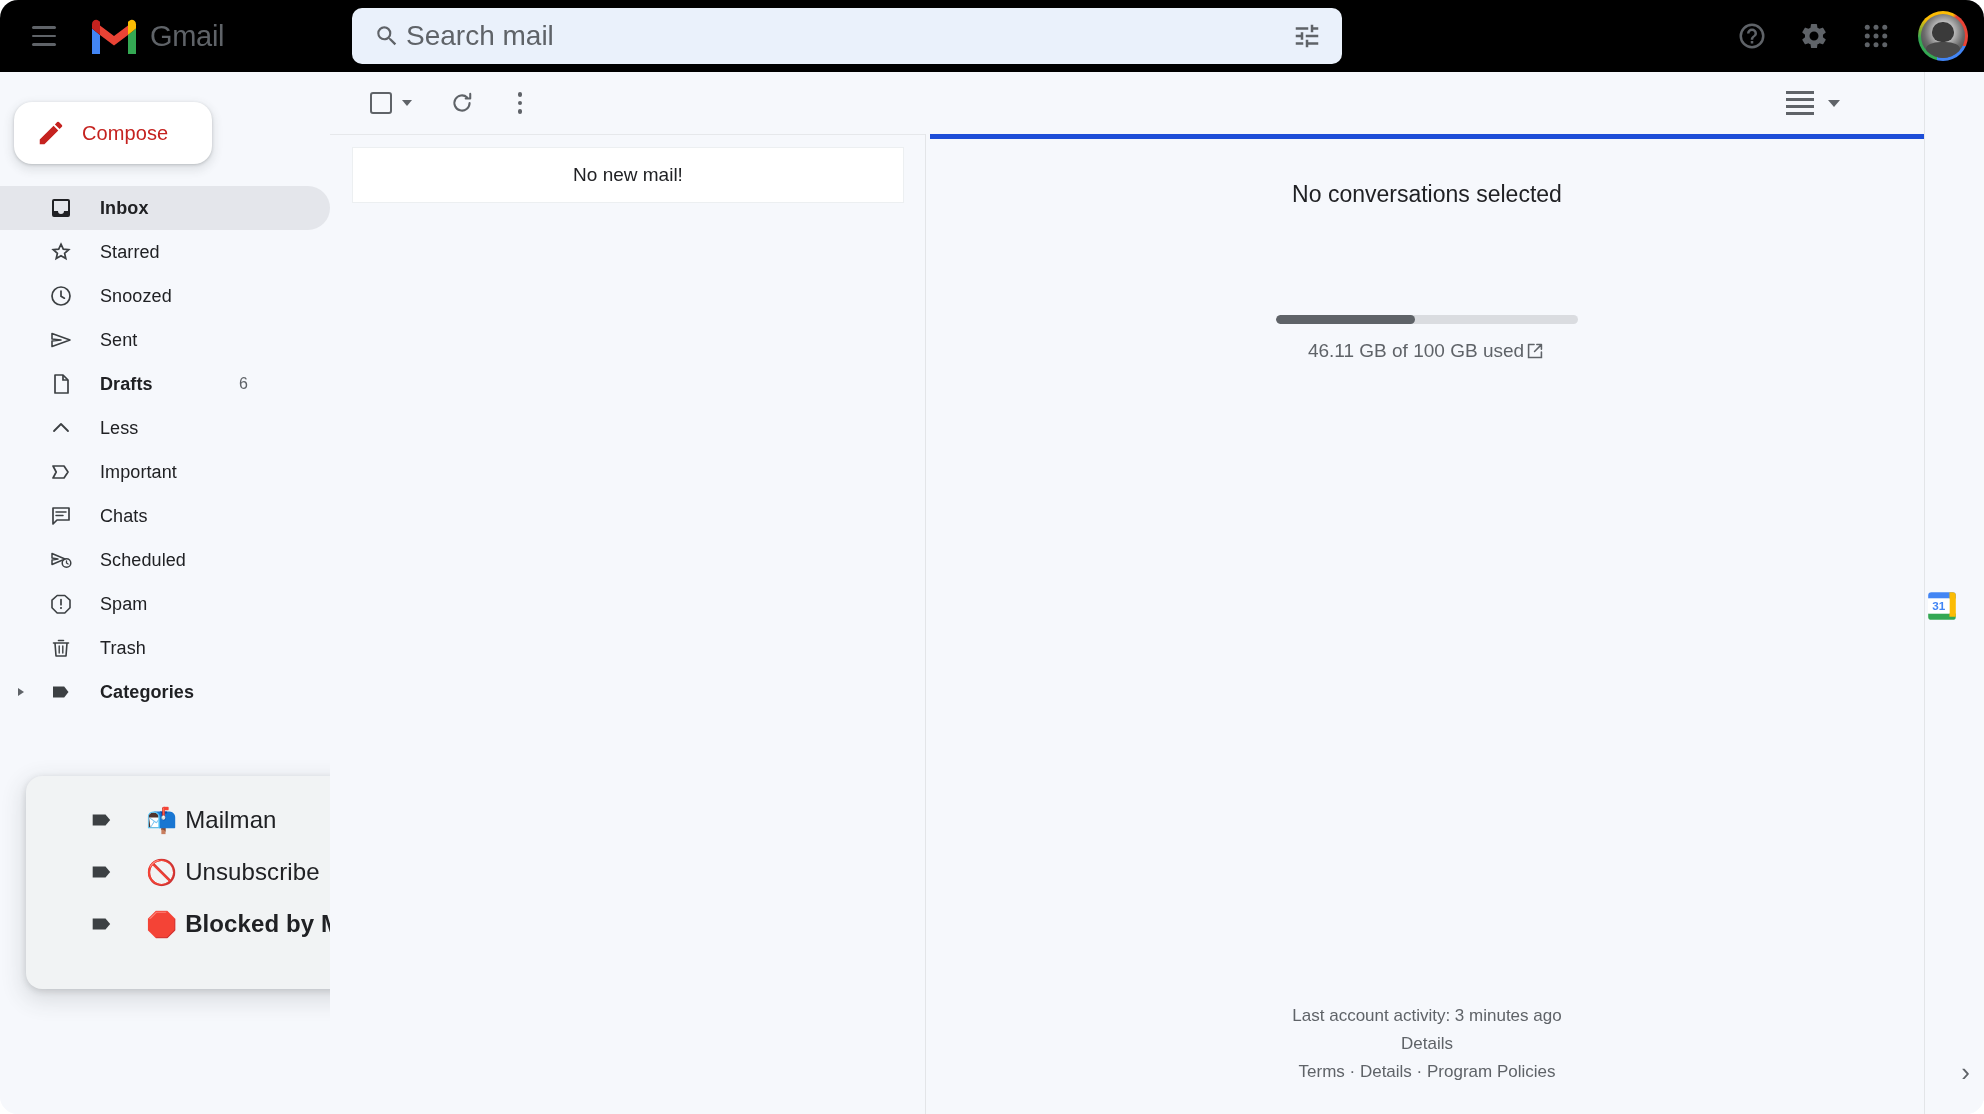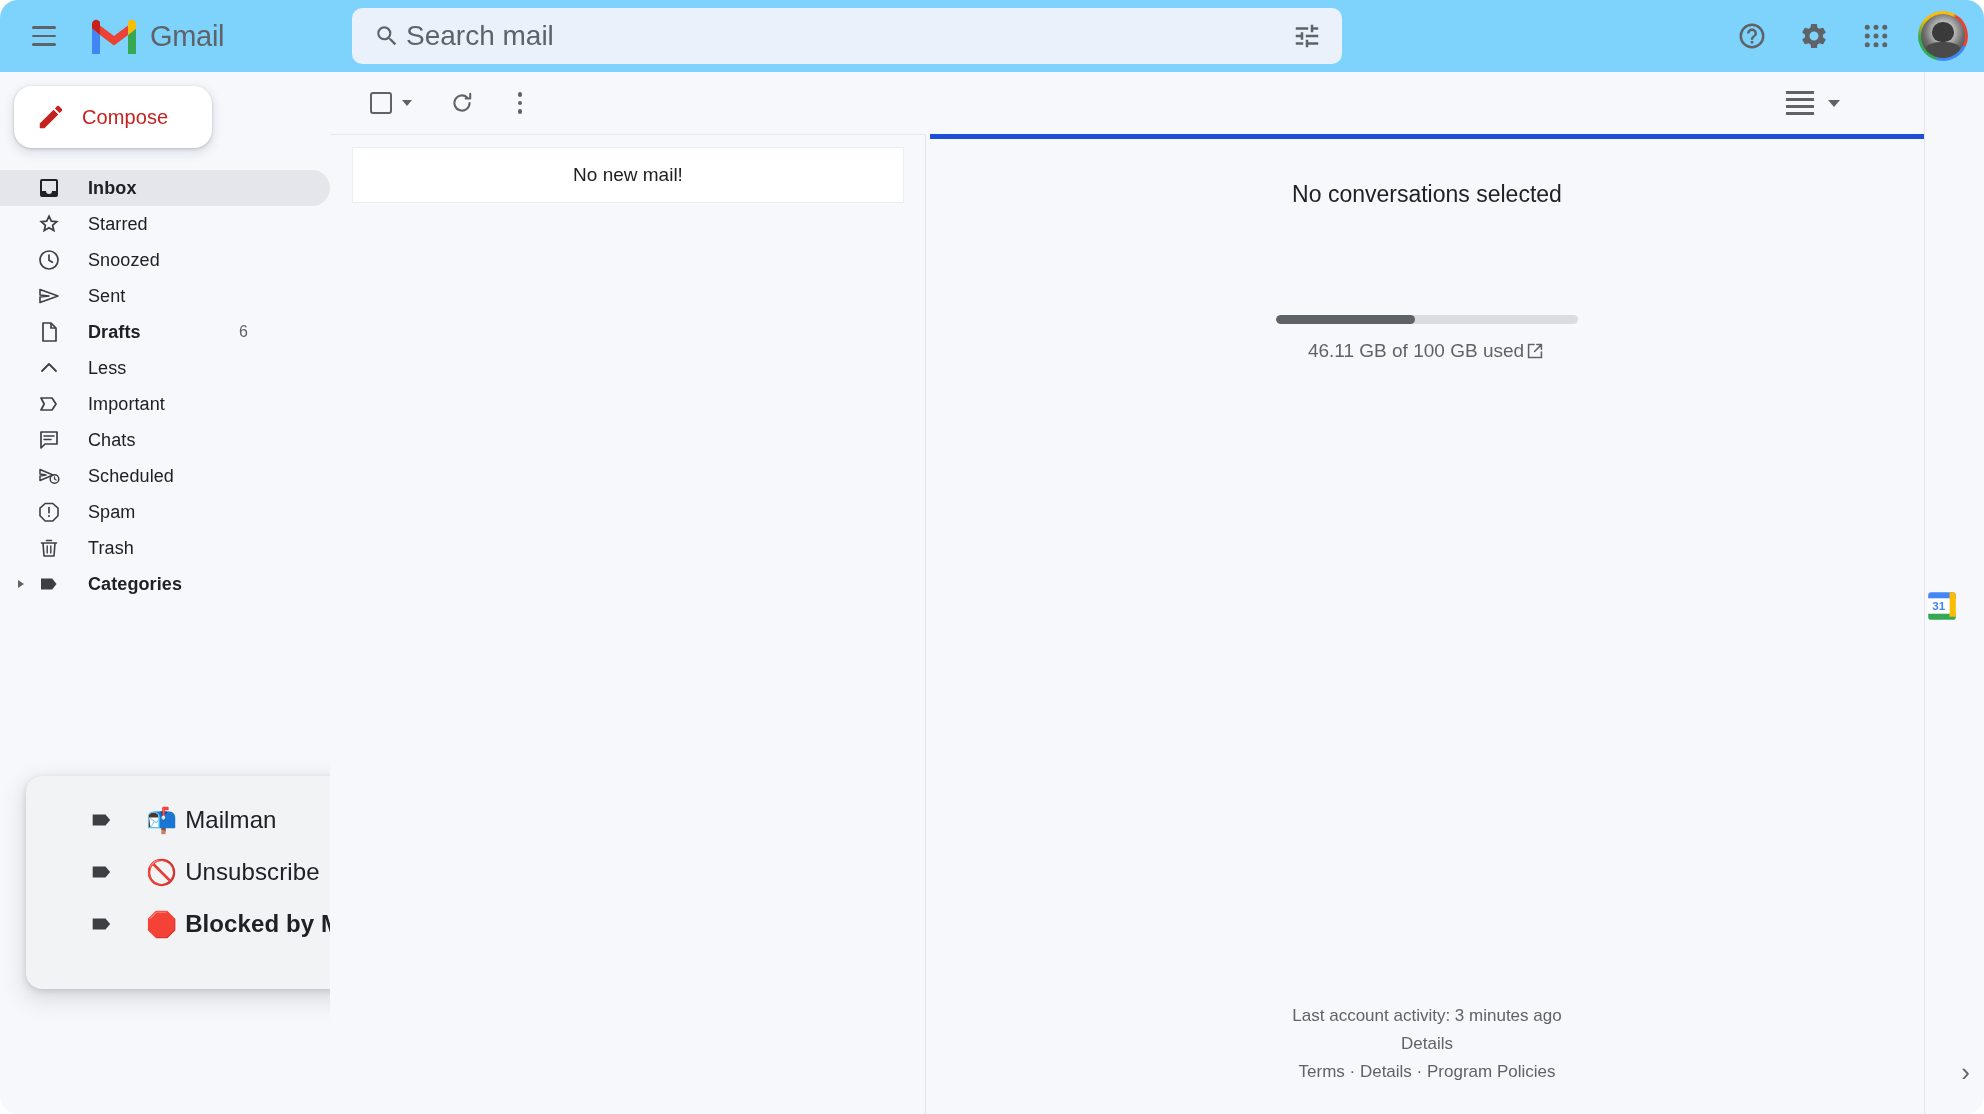--- a/index.html
+++ b/index.html
@@ -15,21 +15,21 @@
     background: #f6f8fc;
     border-radius: 18px;
     overflow: hidden;
   }
 
   
   .header {
     position: absolute; top: 0; left: 0;
     width: 1984px; height: 72px;
     display: flex; align-items: center;
-    background: #7dd3fc;
+    background: #000000;
   }
   .hamburger {
     width: 60px; height: 60px; margin-left: 14px;
     display: flex; flex-direction: column; align-items: center; justify-content: center;
     gap: 6px; border-radius: 50%; cursor: pointer;
   }
   .hamburger span { display: block; width: 24px; height: 2.4px; background: #5f6368; border-radius: 2px; }
 
   .brand { display: flex; align-items: center; margin-left: 14px; }
   .gmail-logo { width: 52px; height: 40px; }
@@ -93,36 +93,36 @@
   
   .sidebar {
     position: absolute; left: 0; top: 72px;
     width: 330px; height: 1042px;
     background: #f6f8fc;
     padding-top: 14px;
   }
   .compose {
     display: flex; align-items: center;
     width: 198px; height: 62px;
-    margin: 0 0 22px 14px;
+    margin: 16px 0 22px 14px;
     background: #ffffff;
     border-radius: 18px;
     box-shadow: 0 1px 3px rgba(60,64,67,0.25), 0 4px 8px 3px rgba(60,64,67,0.10);
     cursor: pointer;
   }
   .compose-icon { margin-left: 22px; width: 30px; height: 30px; flex: none; }
   .compose-label {
     font-size: 20px; color: #c5221f; margin-left: 16px; letter-spacing: .1px;
   }
 
   .nav-item {
     display: flex; align-items: center;
-    height: 36px;
+    height: 44px;
     border-radius: 0 22px 22px 0;
-    padding-left: 36px;
+    padding-left: 48px;
     cursor: pointer;
     position: relative;
   }
   .nav-item.active { background: #e4e6eb; width: 330px; }
   .nav-item .ic { width: 26px; height: 26px; flex: none; display: flex; align-items: center; justify-content: center; }
   .nav-item .label {
     margin-left: 26px; font-size: 18px; color: #202124; letter-spacing: .1px;
   }
   .nav-item.bold .label { font-weight: 700; }
   .nav-item .count {

